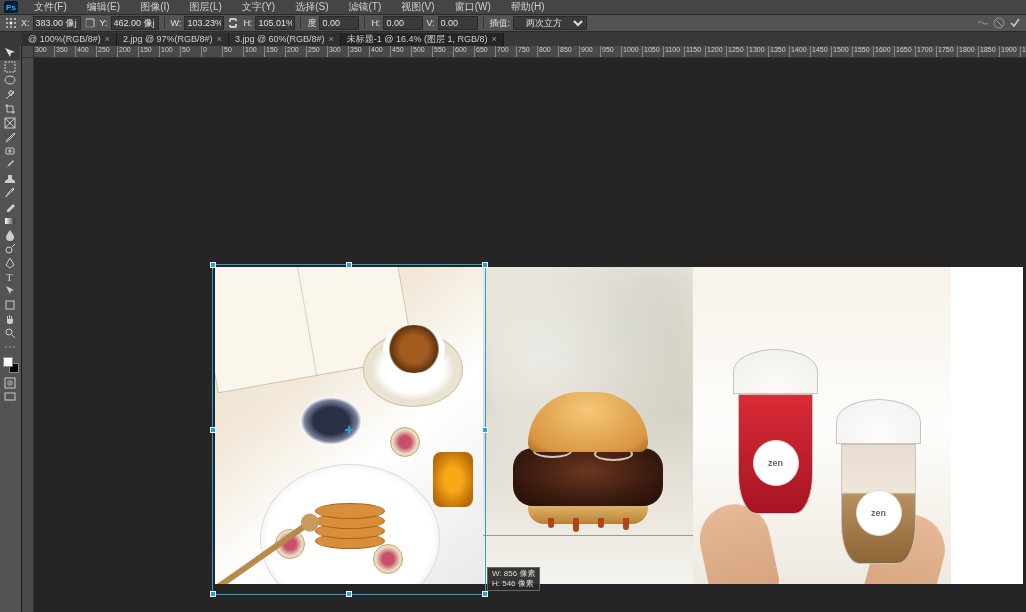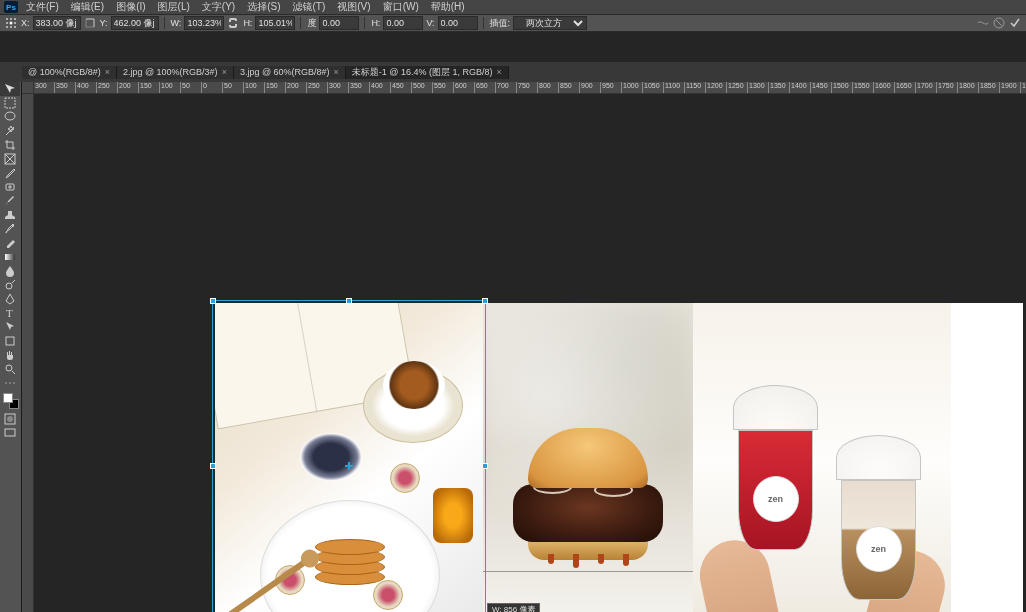--- a/index.html
+++ b/index.html
@@ -1,34 +1,34 @@
 <!DOCTYPE html>
 <html><head>
 <meta charset="utf-8">
 <style>
   * { margin: 0; padding: 0; box-sizing: border-box; }
   body { font-family: "Microsoft YaHei", Arial, sans-serif; font-size: 10px; background: #252525; color: #d0d0d0; overflow: hidden; width: 1026px; height: 612px; }
   
   
-  .menubar { display: flex; align-items: center; height: 14px; background: #454545; padding: 0 4px; gap: 4px; }
+  .menubar { display: flex; align-items: center; height: 14px; background: #454545; padding: 0 4px; gap: 12px; }
   .menubar .logo { width: 14px; height: 12px; background: #001e36; border-radius: 2px; display: flex; align-items: center; justify-content: center; color: #31a8ff; font-weight: bold; font-size: 8px; }
   .menu-item { font-size: 10px; padding: 0 4px; cursor: pointer; }
   
   
   .optbar { display: flex; align-items: center; height: 18px; background: #535353; border-top: 1px solid #2a2a2a; border-bottom: 1px solid #2a2a2a; padding: 0 4px; gap: 2px; font-size: 9px; }
   .optbar .icon-btn { width: 14px; height: 14px; display: flex; align-items: center; justify-content: center; }
   .optbar .label { margin: 0 1px; font-size: 9px; color: #e0e0e0;}
   .optbar .input { background: #3a3a3a; border: 1px solid #2a2a2a; height: 14px; width: 48px; font-size: 9px; color: #e0e0e0; padding: 0 2px; }
   .optbar .input.wide{width:40px;}
   .optbar .select { background: #3a3a3a; border: 1px solid #2a2a2a; height: 14px; font-size: 9px; color: #e0e0e0; padding: 0 8px; }
   .optbar .spacer { flex: 1; }
   .sep{width:1px;height:12px;background:#333;margin:0 3px;}
   
   
-  .tabbar { display: flex; align-items: center; height: 20px; background: #383838; padding-left: 22px; margin-top: 30px; }
+  .tabbar { display: flex; align-items: center; height: 14px; background: #383838; padding-left: 22px; }
   .doc-tab { display: flex; align-items: center; height: 13px; padding: 0 6px; font-size: 9px; background: #2f2f2f; border-right: 1px solid #1a1a1a; gap: 4px;}
   .doc-tab.active { background: #252525;}
   .tab-close { cursor: pointer; color: #999;}
   
   
   .workspace { display: flex; height: calc(612px - 14px - 18px - 14px); }
   
   
   .toolbox { width: 22px; background: #535353; display: flex; flex-direction: column; border-right: 1px solid #1a1a1a; padding-top: 0;}
   .toolbox .tool { width: 20px; height: 14px; display: flex; align-items: center; justify-content: center; cursor: pointer; font-size: 10px;}
@@ -203,21 +203,21 @@
       </svg>
     </div>
 </div>
 
 <div class="tabbar">
   <div class="doc-tab">
       <span>@ 100%(RGB/8#)</span>
       <span class="tab-close">×</span>
     </div>
   <div class="doc-tab">
-      <span>2.jpg @ 100%(RGB/3#)</span>
+      <span>2.jpg @ 97%(RGB/8#)</span>
       <span class="tab-close">×</span>
     </div>
   <div class="doc-tab">
       <span>3.jpg @ 60%(RGB/8#)</span>
       <span class="tab-close">×</span>
     </div>
   <div class="doc-tab active">
       <span>未标题-1 @ 16.4% (图层 1, RGB/8)</span>
       <span class="tab-close">×</span>
     </div>

